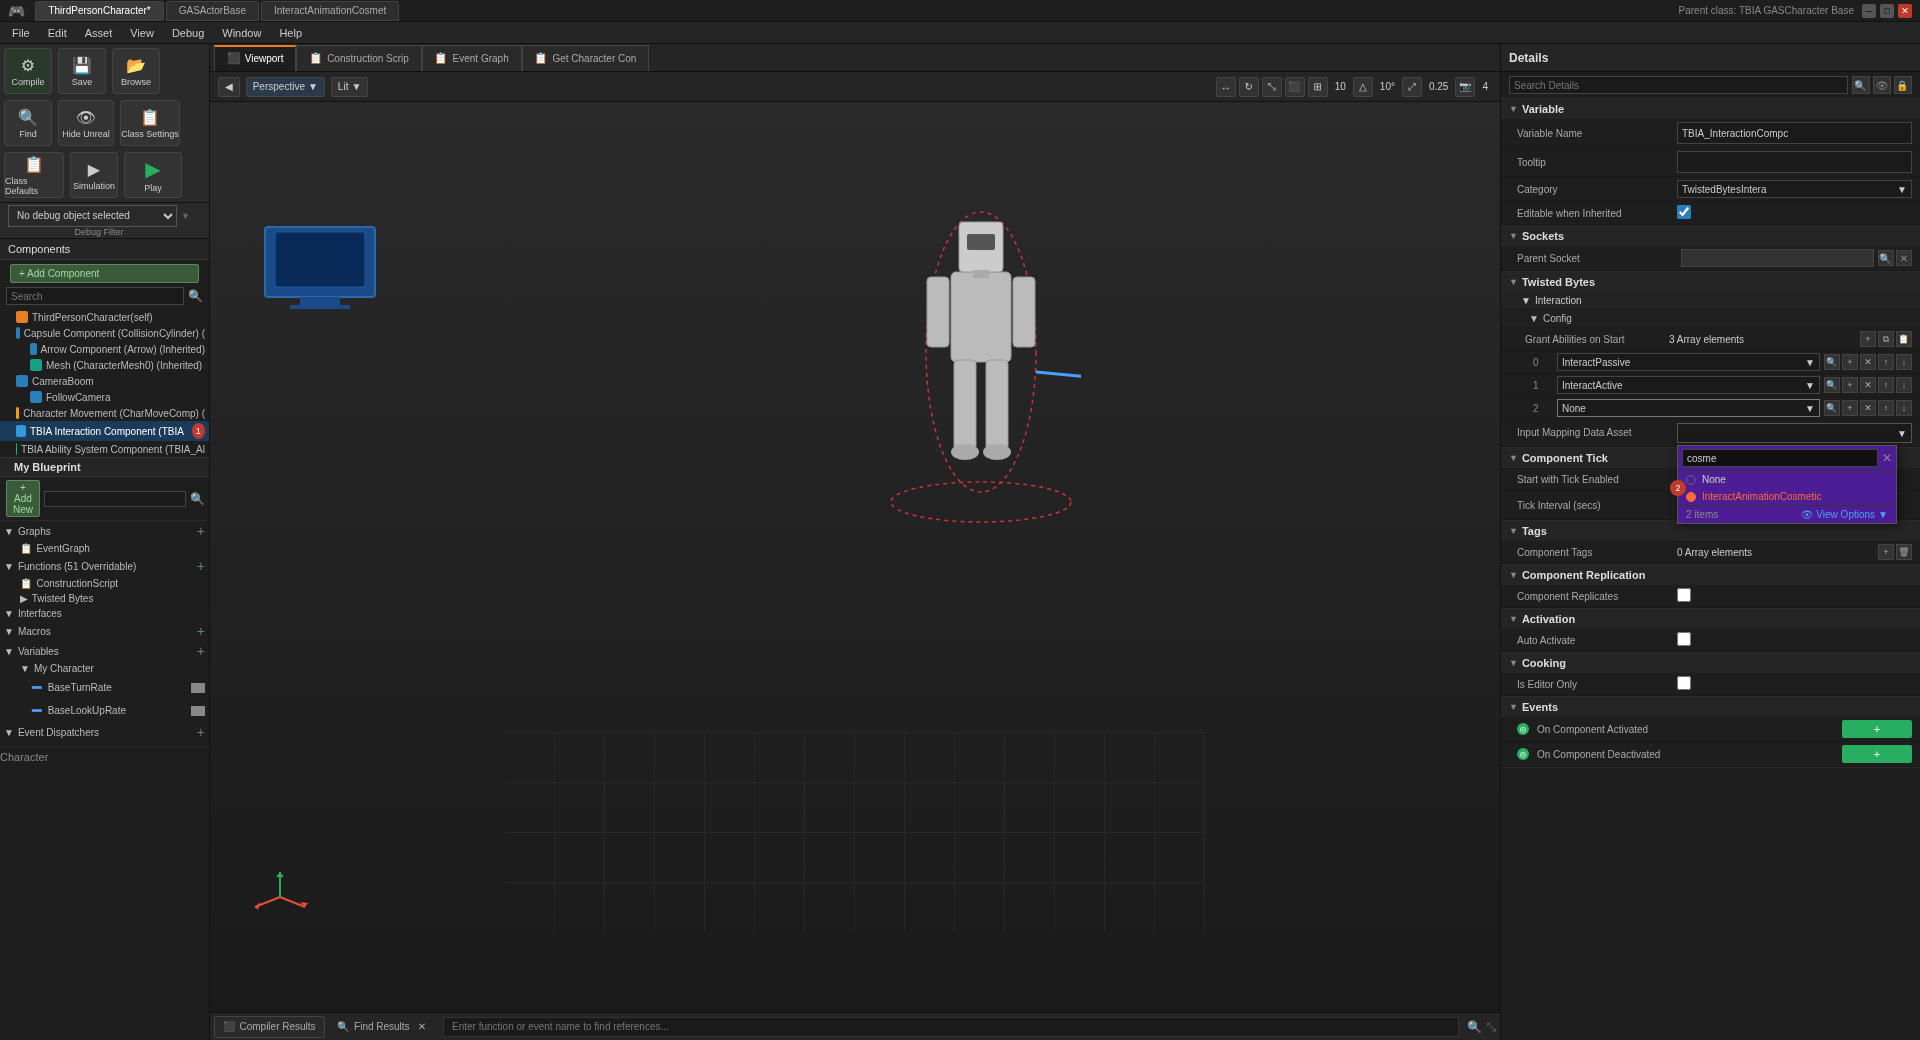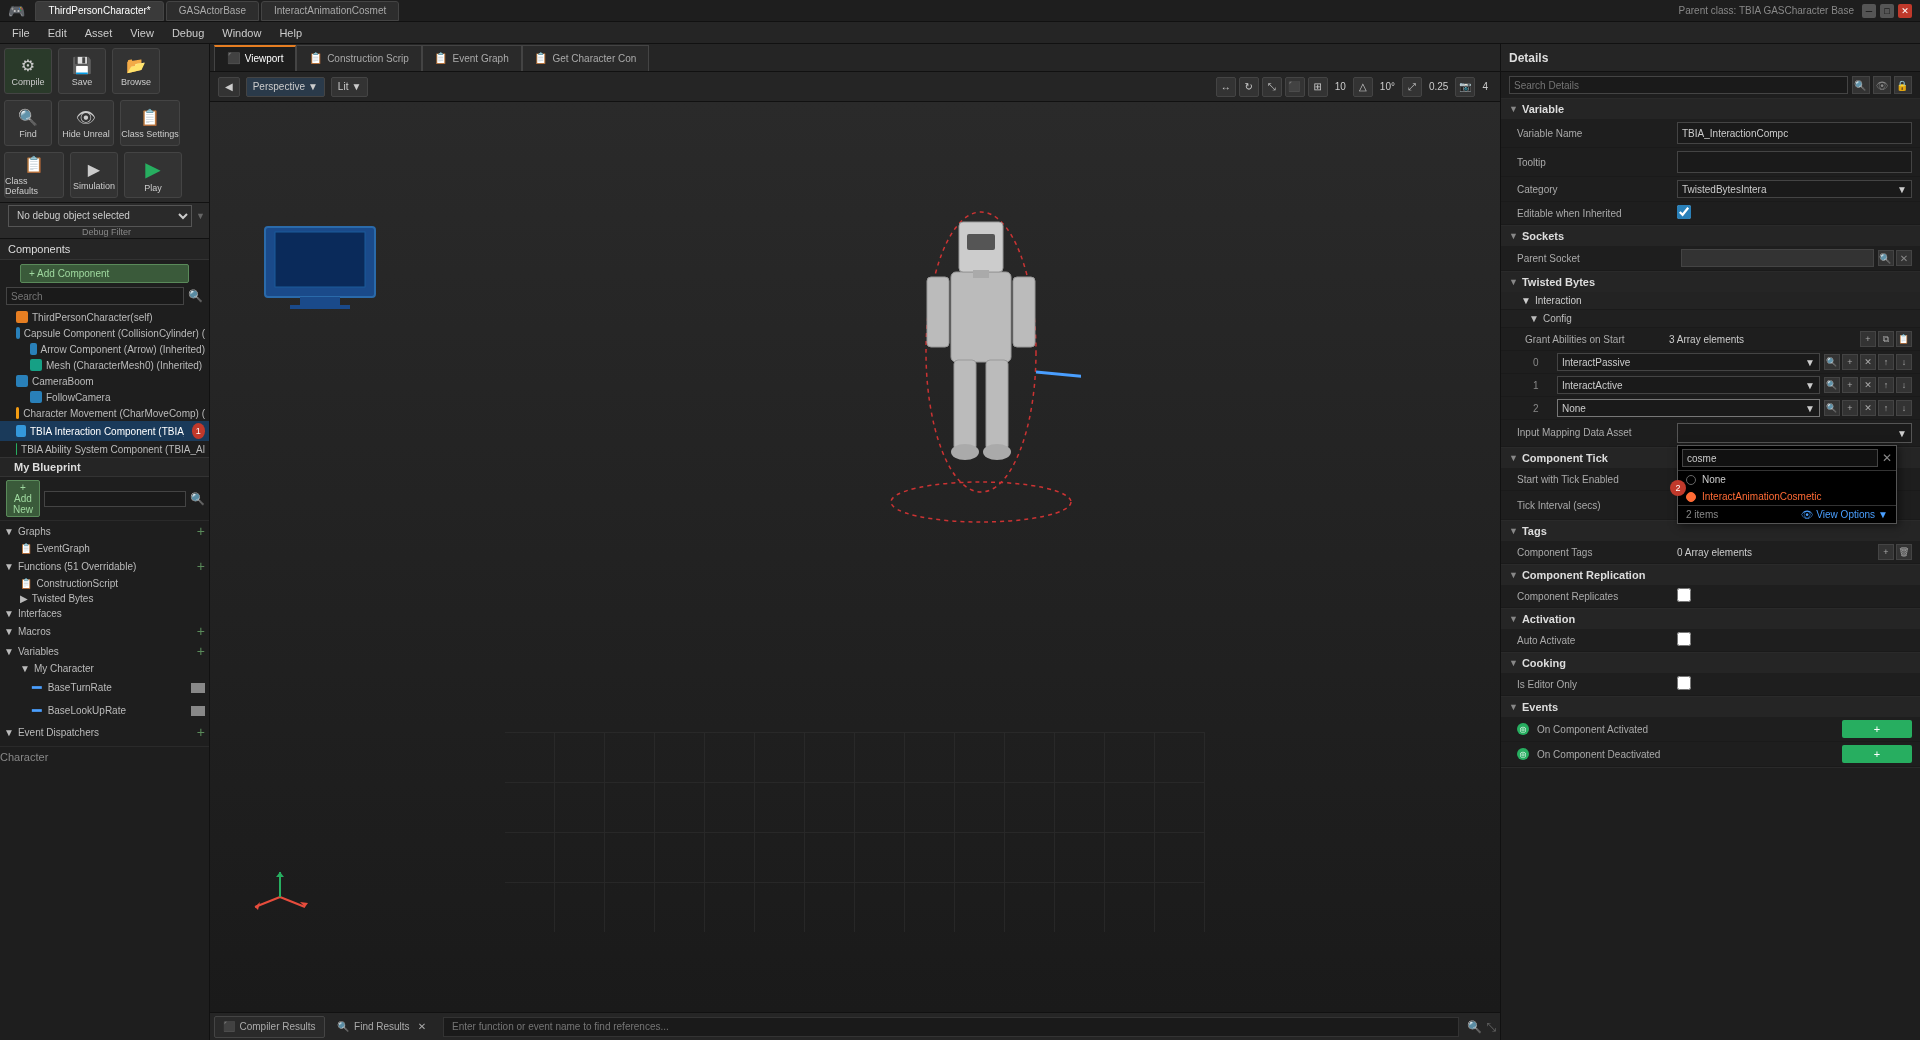--- a/index.html
+++ b/index.html
@@ -151,21 +151,21 @@
       display: flex;
       flex-direction: column;
       align-items: center;
     }
     .debug-select {
       background: #2a2a2a;
       border: 1px solid #555;
       color: #ccc;
       font-size: 10px;
       padding: 2px 4px;
-      width: 184px;
+      width: 169px;
       height: 22px;
     }
     .debug-label {
       font-size: 9px;
       color: #888;
     }
 
     
     #components-section {
       border-bottom: 1px solid #333;
@@ -179,21 +179,21 @@
     }
     .add-component-btn {
       display: flex;
       align-items: center;
       gap: 4px;
       background: #3a5a3a;
       border: 1px solid #5a8a5a;
       color: #9fd99f;
       font-size: 10px;
       padding: 3px 8px;
-      margin: 4px 20px;
+      margin: 4px 10px;
       border-radius: 2px;
       cursor: pointer;
     }
     .search-row {
       display: flex;
       align-items: center;
       margin: 2px 6px 4px;
       gap: 4px;
     }
     .search-box {
@@ -654,21 +654,21 @@
       align-items: center;
       justify-content: space-between;
       cursor: pointer;
     }
     
     .dropdown-popup {
       position: absolute;
       top: 22px;
       left: 0;
       width: 220px;
-      background: #000000;
+      background: #4c1d95;
       border: 1px solid #555;
       z-index: 100;
       box-shadow: 2px 2px 8px rgba(0,0,0,0.5);
     }
     .dropdown-search-row {
       display: flex;
       align-items: center;
       padding: 3px 4px;
       border-bottom: 1px solid #333;
       gap: 4px;

